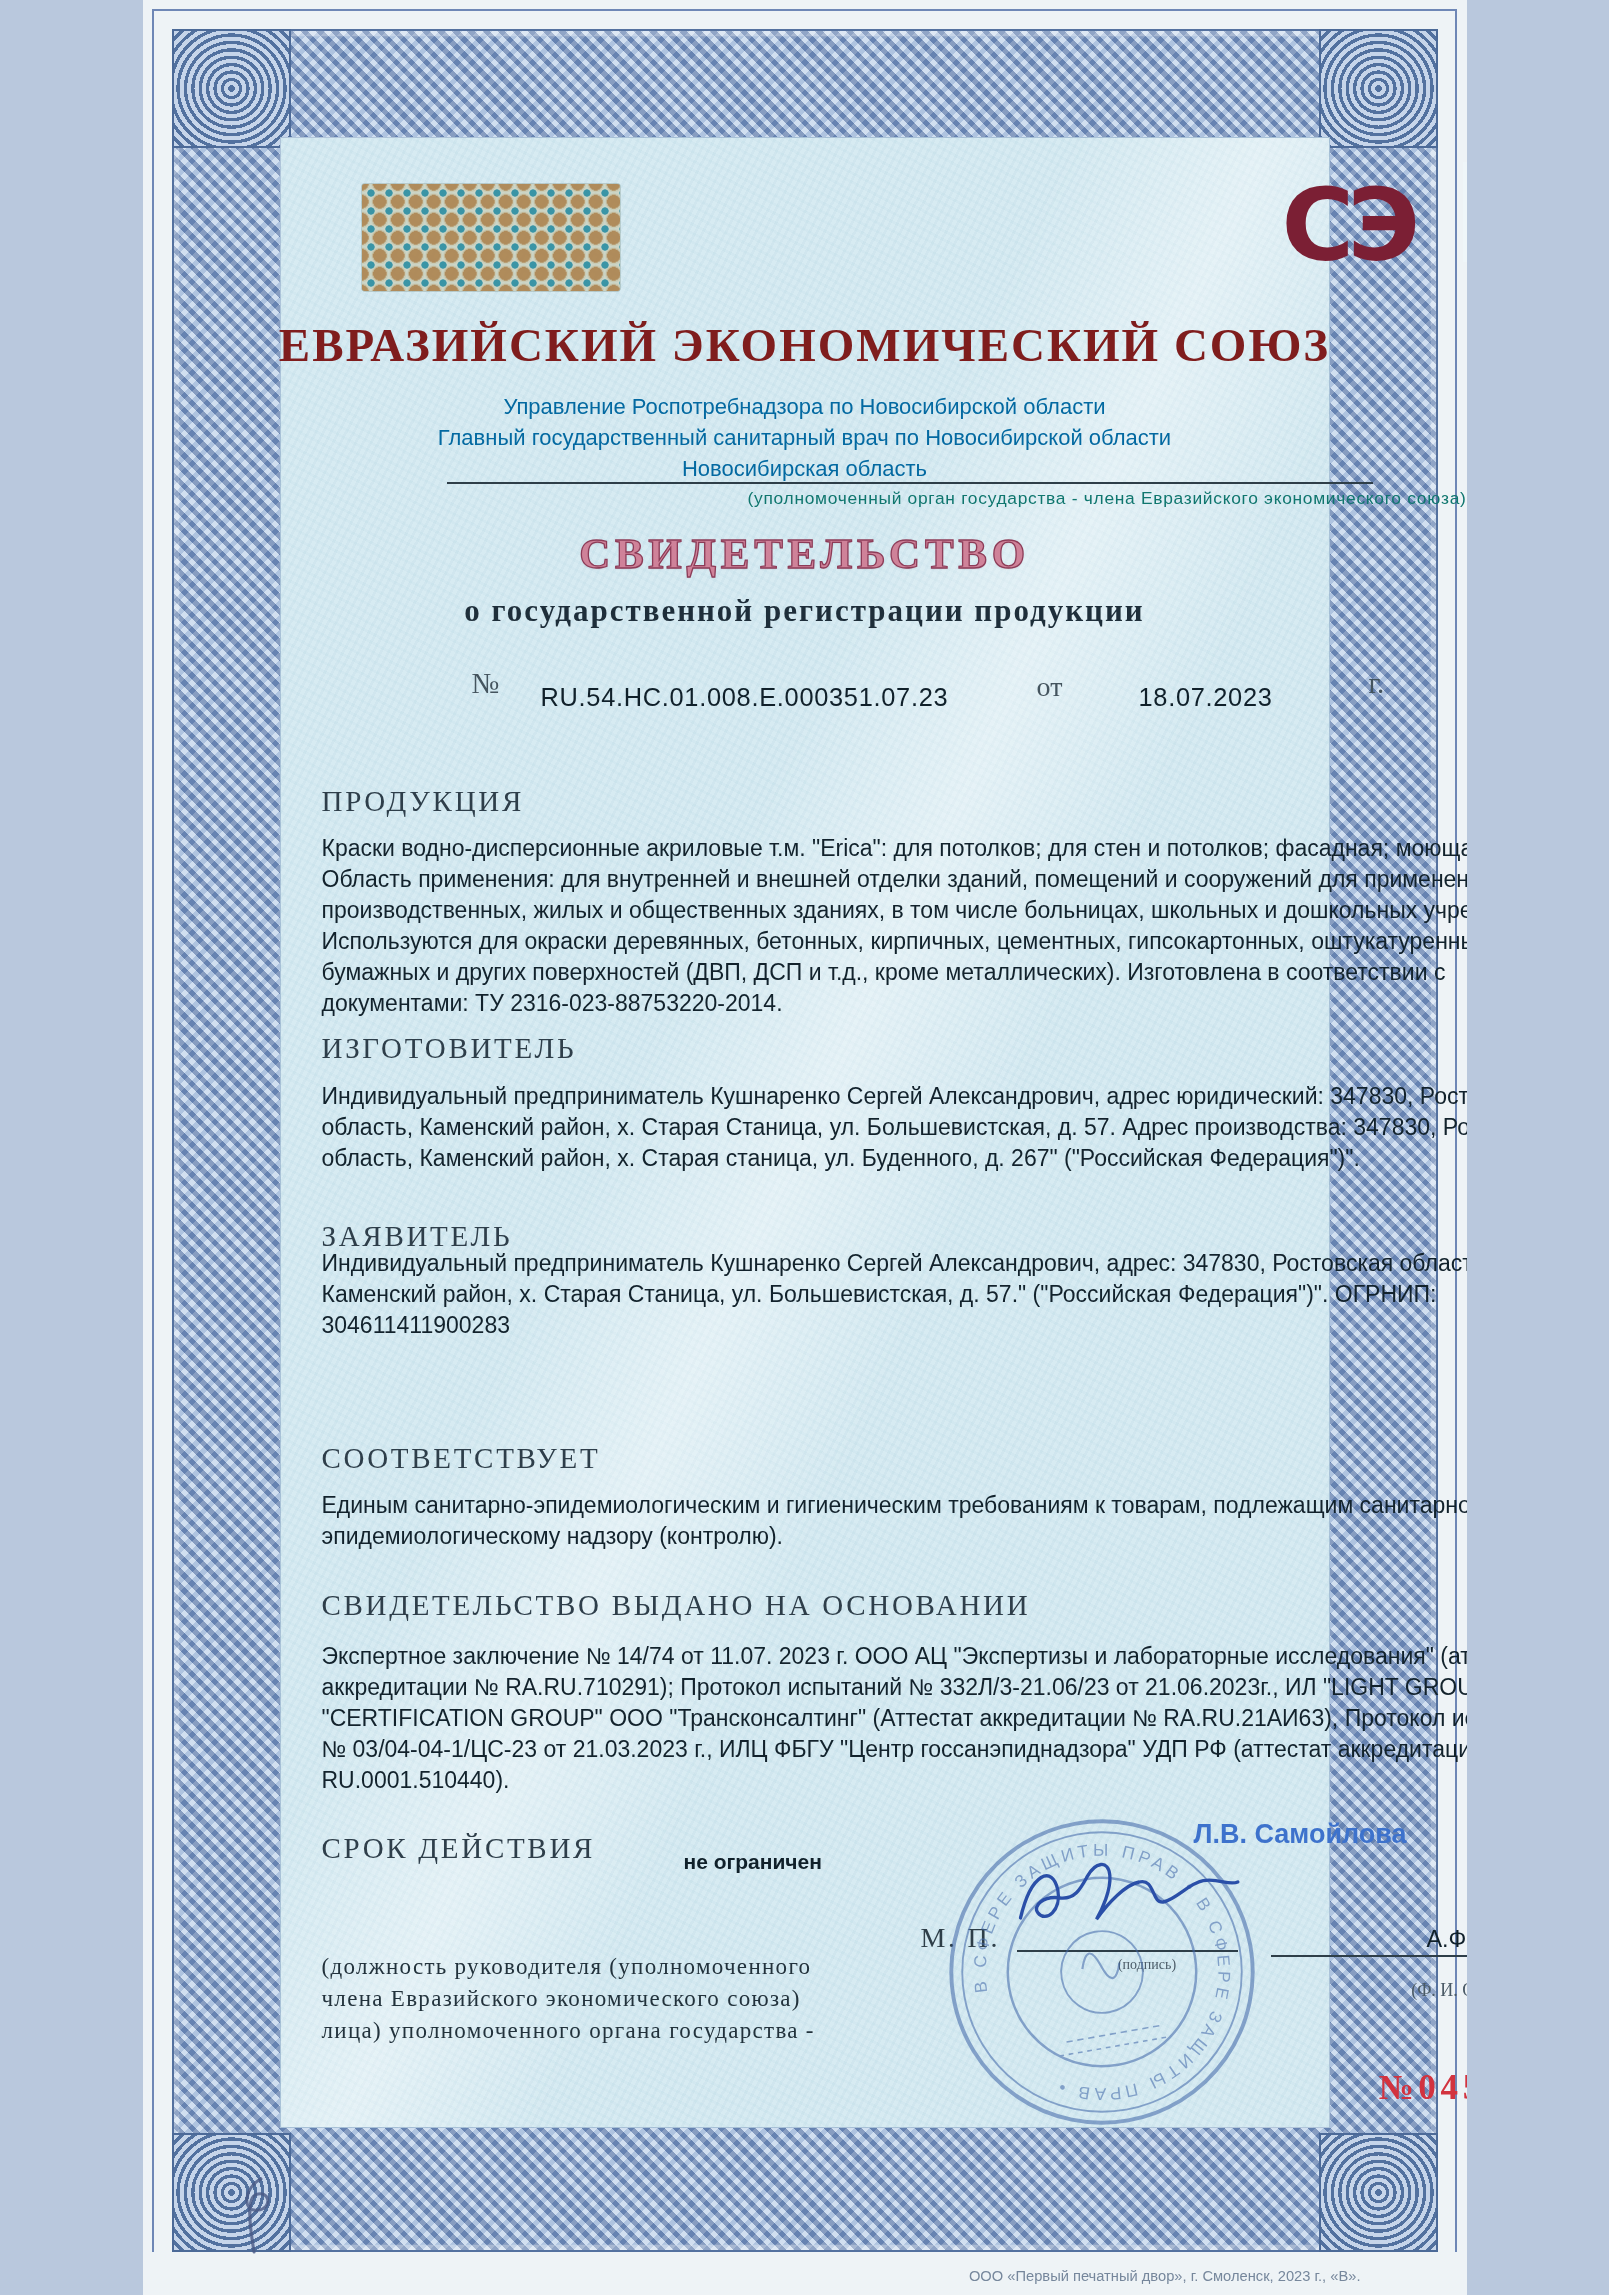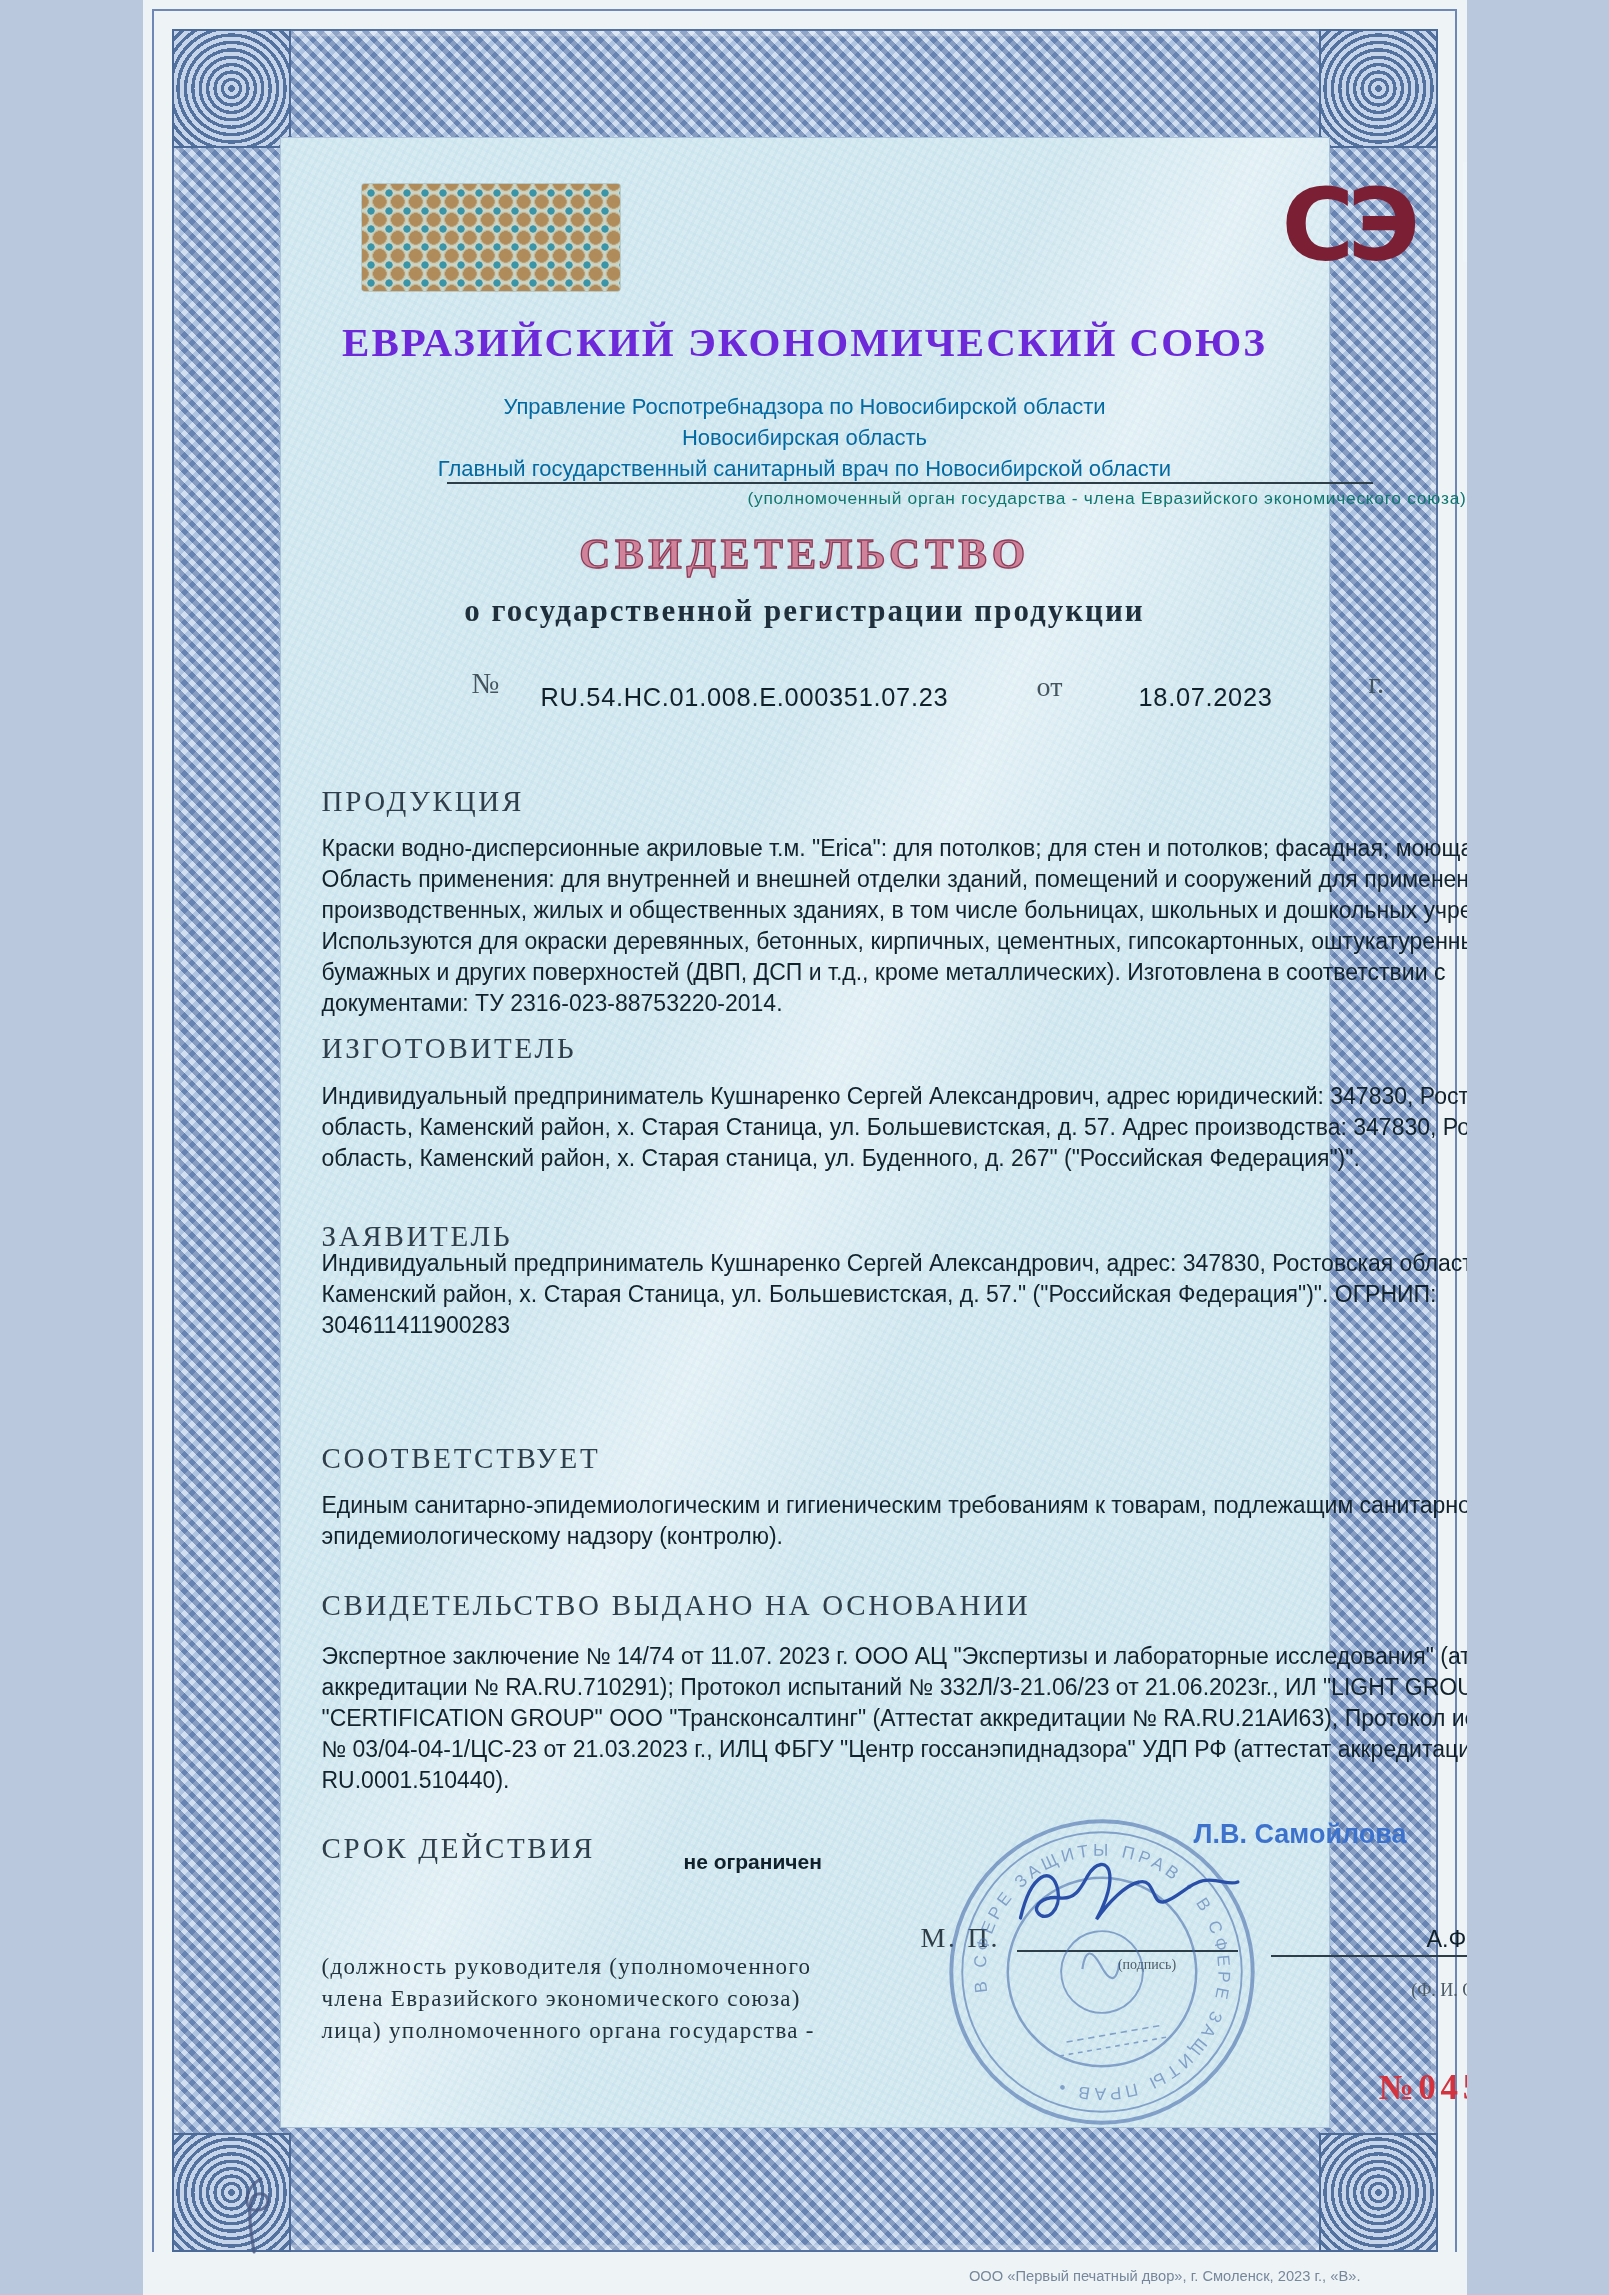--- a/index.html
+++ b/index.html
@@ -57,22 +57,22 @@
   .top-patch{position:absolute;left:1320px;top:162px;width:197px;height:100px;background:rgba(238,246,249,.9);}
   .eaeu-logo{
     position:absolute;left:1128px;top:172px;width:154px;height:114px;
     font-family:"DejaVu Sans",sans-serif;font-weight:700;font-size:99px;line-height:107px;
     letter-spacing:-6.7px;color:#7b1f34;text-align:center;
   }
 
   
   .union-name{
     position:absolute;left:0;right:0;top:318px;text-align:center;
-    font-family:"Liberation Serif",serif;font-weight:700;font-size:41px;
-    letter-spacing:2px;color:#6d28d9;
+    font-family:"Liberation Serif",serif;font-weight:700;font-size:47px;
+    letter-spacing:2px;color:#7f1d1d;
   }
   .authority{position:absolute;left:0;right:0;top:391px;text-align:center;
     font-size:22px;line-height:31px;color:#0369a1;}
   .authority-rule{position:absolute;left:304px;top:482px;width:926px;border-top:2px solid #2e3e48;}
   .authority-caption{
     position:absolute;left:0;right:0;top:488px;text-align:right;
     font-size:17.4px;color:#0f766e;letter-spacing:0.7px;
   }
   .doc-title{
     position:absolute;left:0;right:0;top:529px;text-align:center;
@@ -150,22 +150,22 @@
   <div class="inner"></div>
   <div class="bottom-strip"></div>
 
   <div class="hologram"></div>
   <div class="top-patch"></div>
   <div class="eaeu-logo">СЭ</div>
 
   <div class="union-name">ЕВРАЗИЙСКИЙ ЭКОНОМИЧЕСКИЙ СОЮЗ</div>
   <div class="authority">
     <div>Управление Роспотребнадзора по Новосибирской области</div>
+    <div>Главный государственный санитарный врач по Новосибирской области</div>
     <div>Новосибирская область</div>
-    <div>Главный государственный санитарный врач по Новосибирской области</div>
   </div>
   <div class="authority-rule"></div>
   <div class="authority-caption">(уполномоченный орган государства - члена Евразийского экономического союза)</div>
 
   <div class="doc-title">СВИДЕТЕЛЬСТВО</div>
   <div class="doc-subtitle">о государственной регистрации продукции</div>
 
   <span class="lbl-serif num-label">№</span>
   <span class="num-value">RU.54.НС.01.008.Е.000351.07.23</span>
   <span class="lbl-serif from-label">от</span>

